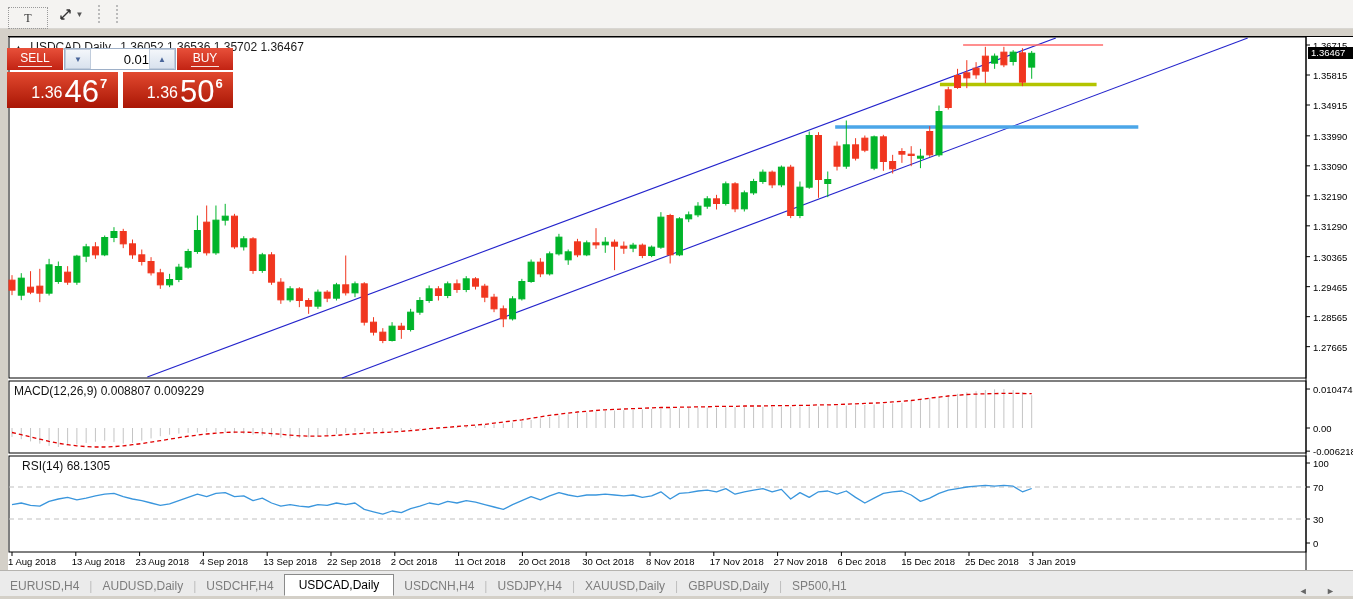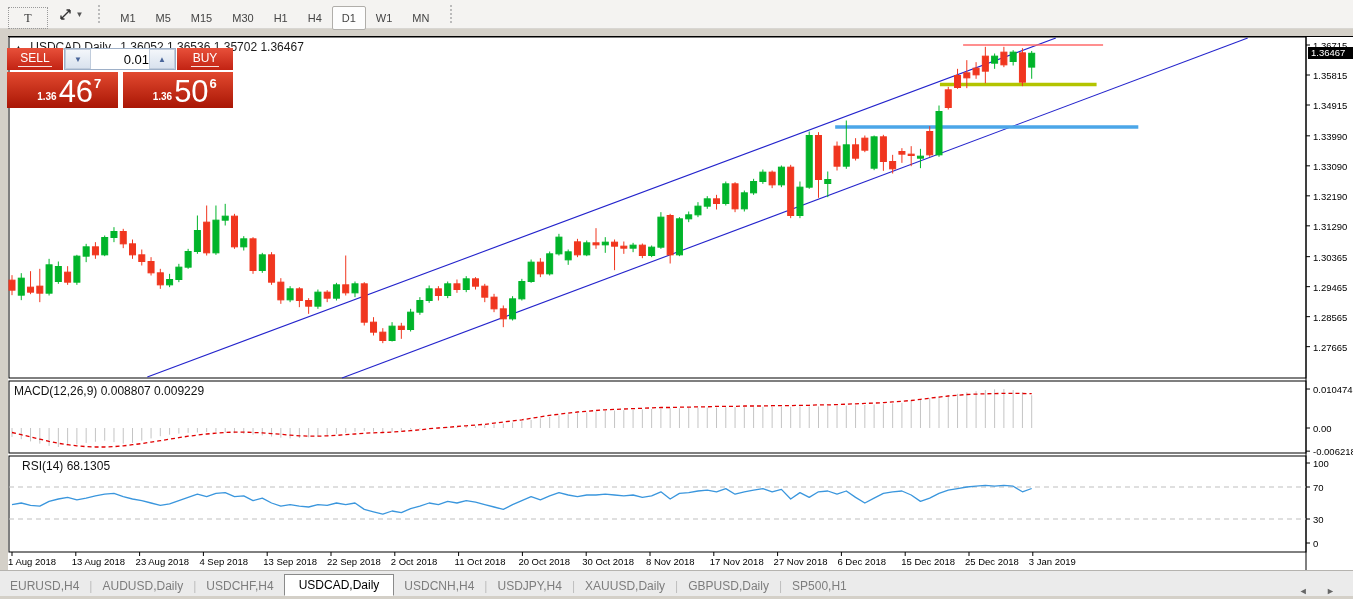--- a/index.html
+++ b/index.html
@@ -33,21 +33,21 @@
   .trade-btn{width:56px;background:linear-gradient(#e8503a,#c22313);color:#fff;font-size:12px;
              display:flex;align-items:center;justify-content:center;flex-direction:column;cursor:pointer;}
   .trade-btn .lbl{border-bottom:1px solid rgba(255,255,255,.85);padding:0 2px 1px;}
   #spinner{flex:1;display:flex;border:1px solid #9eb0c8;background:#fff;margin:0 1px;}
   .spin-btn{width:24px;background:linear-gradient(#f3f6fa,#d9e2ee);border:1px solid #c0ccdc;
             display:flex;align-items:center;justify-content:center;font-size:8px;color:#4a6franchise;color:#49659a;cursor:pointer;}
   #vol{flex:1;border:none;outline:none;font-size:13px;text-align:right;padding-right:0;width:50px;color:#000;}
   #w-row2{display:flex;margin-top:2px;height:36px;gap:5px;}
   .price-panel{flex:1;background:linear-gradient(#e2492f,#a91605);color:#fff;display:flex;
                align-items:flex-end;justify-content:center;padding-bottom:3px;cursor:pointer;}
-  .price-panel .small{font-size:10px;font-weight:bold;margin:0 2px 3px 14px;}
+  .price-panel .small{font-size:16px;font-weight:normal;margin:0 2px 3px 14px;}
   .price-panel .big{font-size:31px;line-height:26px;font-weight:normal;}
   .price-panel .sup{font-size:13px;font-weight:bold;margin:0 0 14px 1px;}
   
   #tabbar{left:0;top:570px;width:1353px;height:25px;background:#ebebeb;border-top:1px solid #b5b3af;z-index:5;
           display:flex;align-items:flex-end;font-size:12px;color:#7d7d7d;}
   .tab{padding:3px 10px;cursor:pointer;white-space:nowrap;}
   .tab.active{background:#fff;border:1px solid #8a8a8a;border-bottom:1px solid #fff;color:#000;
               padding:3px 14px;margin-top:-1px;}
   .tab-sep{color:#bdbdbd;}
   #tab-arrows{margin-left:auto;margin-right:10px;color:#666;font-size:9px;letter-spacing:8px;}
@@ -58,21 +58,20 @@
 
 <div class="abs" id="toolbar">
   <span class="t-tool tool-btn">T</span>
   <span class="tool-btn" style="padding:0 4px;">
     <svg width="15" height="15" viewBox="0 0 15 15">
       <path d="M3 12 L12 3 M3 12 l3.5 0 M3 12 l0 -3.5 M12 3 l-3.5 0 M12 3 l0 3.5" stroke="#333" stroke-width="1.4" fill="none"></path>
     </svg>
     <span class="caret">▼</span>
   </span>
   <span class="sep"></span>
-  <span id="tf-group"><span class="tool-btn tf-btn">M1</span><span class="tool-btn tf-btn">M5</span><span class="tool-btn tf-btn">M15</span><span class="tool-btn tf-btn">M30</span><span class="tool-btn tf-btn">H1</span><span class="tool-btn tf-btn">H4</span><span class="tool-btn tf-btn active">D1</span><span class="tool-btn tf-btn">W1</span><span class="tool-btn tf-btn">MN</span></span>
   <span class="sep"></span>
 </div>
 
 <div class="abs" id="leftstrip"></div>
 <div class="abs" id="chartwin"></div>
 
 <svg class="abs" id="chartsvg" xmlns="http://www.w3.org/2000/svg">
     <rect x="9" y="37" width="1297" height="341" fill="none" stroke="#000" stroke-width="1"></rect>
     <rect x="9" y="381" width="1297" height="72" fill="none" stroke="#000" stroke-width="1"></rect>
     <rect x="9" y="456" width="1297" height="96" fill="none" stroke="#000" stroke-width="1"></rect>

